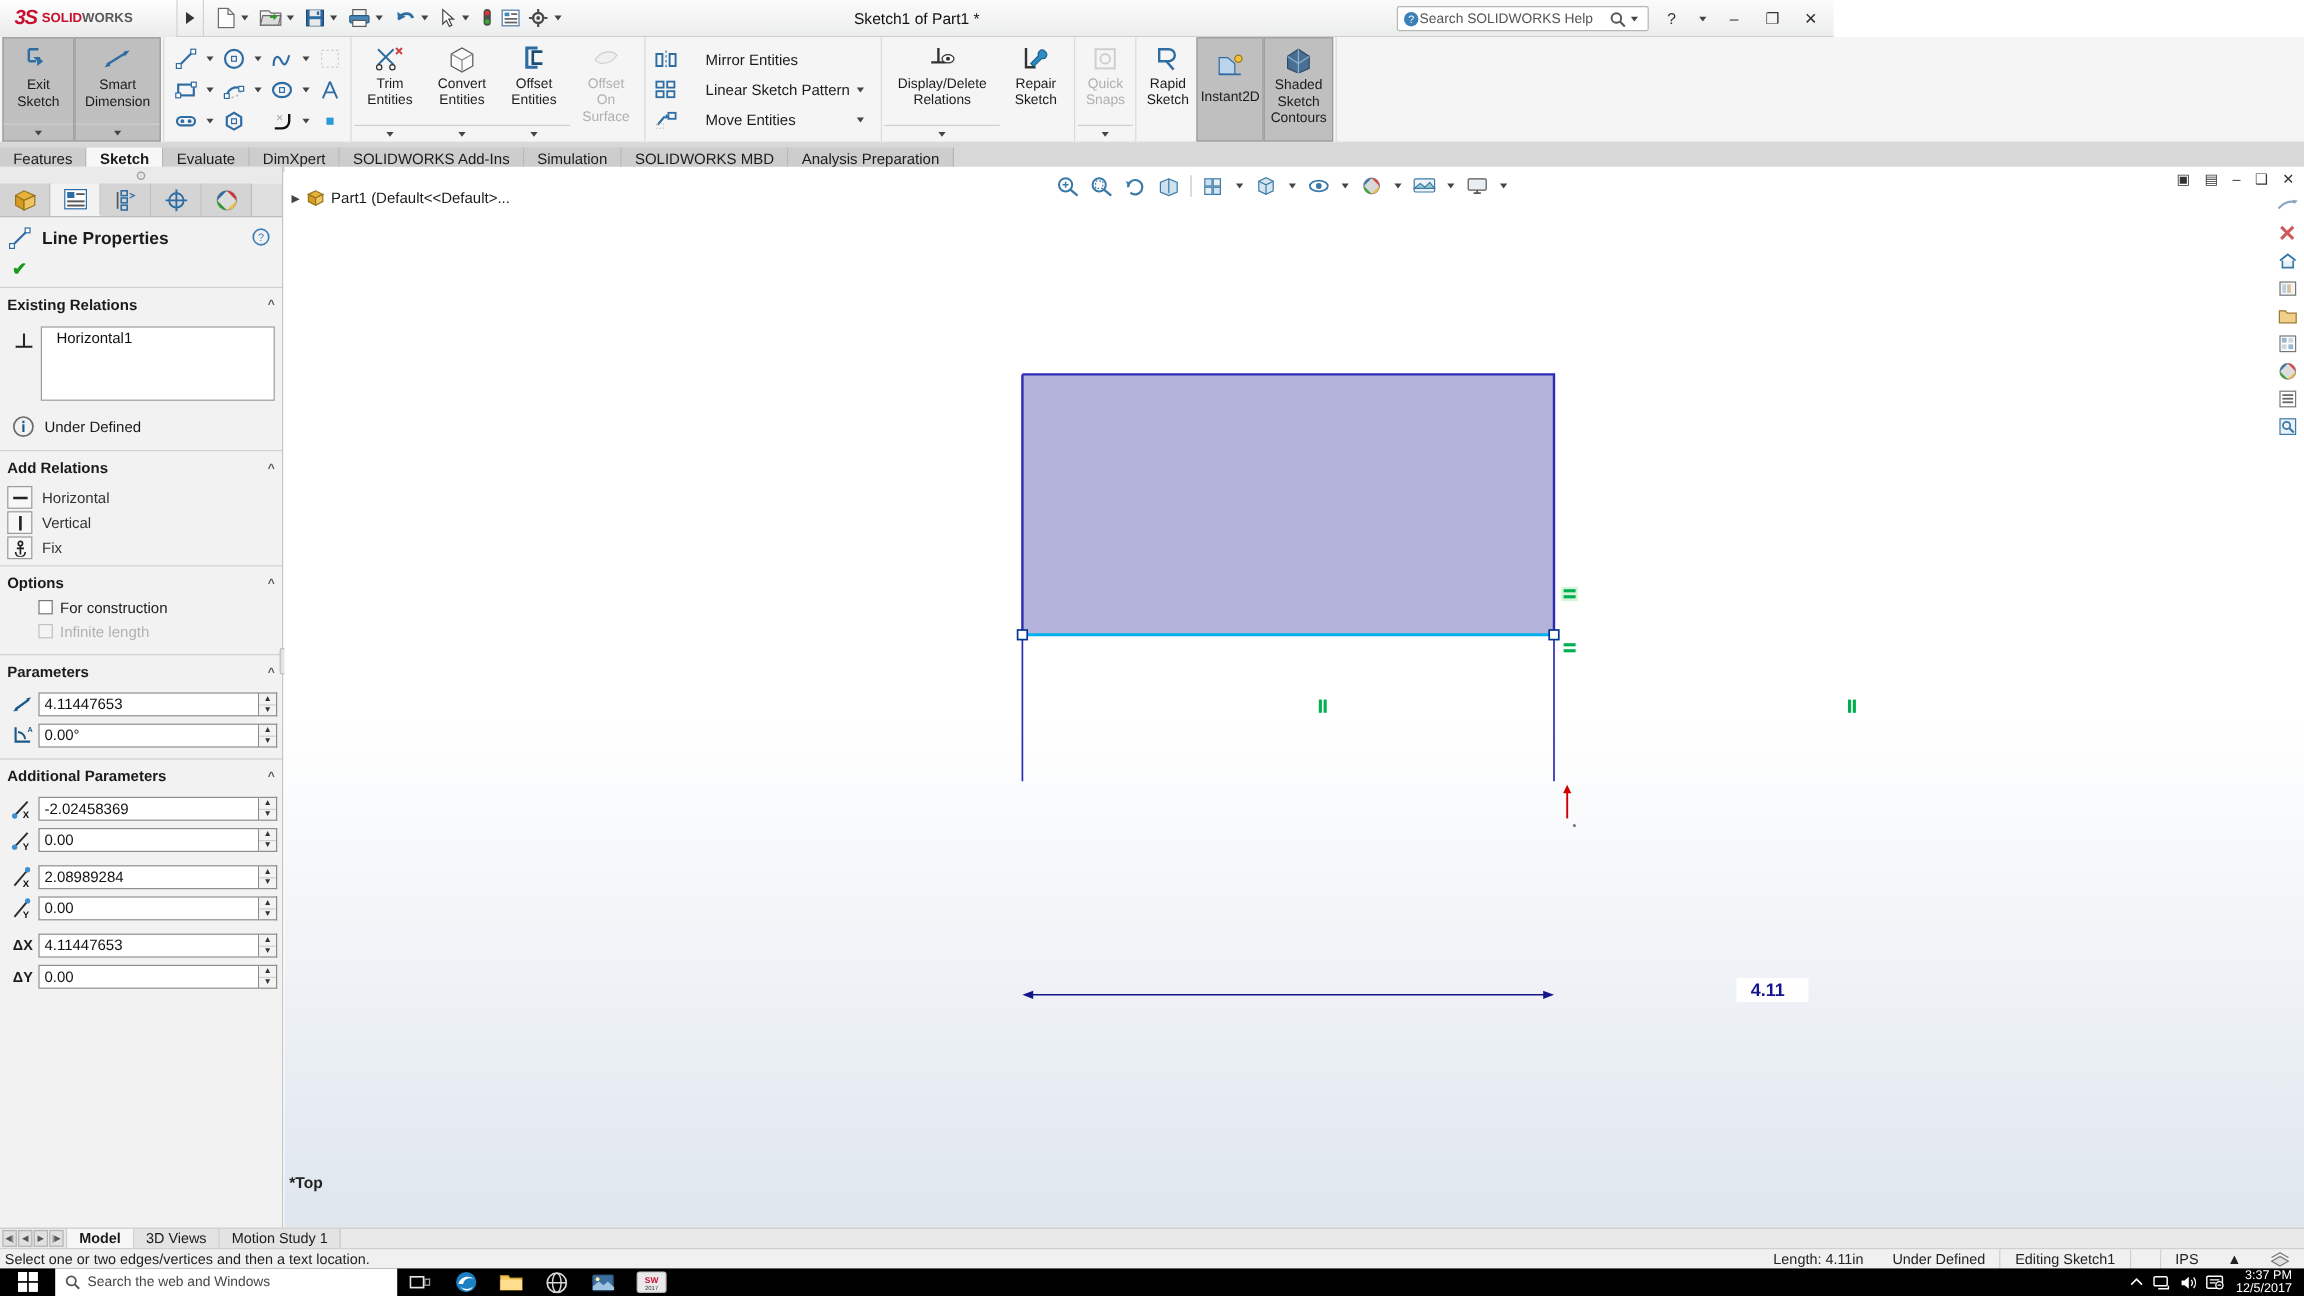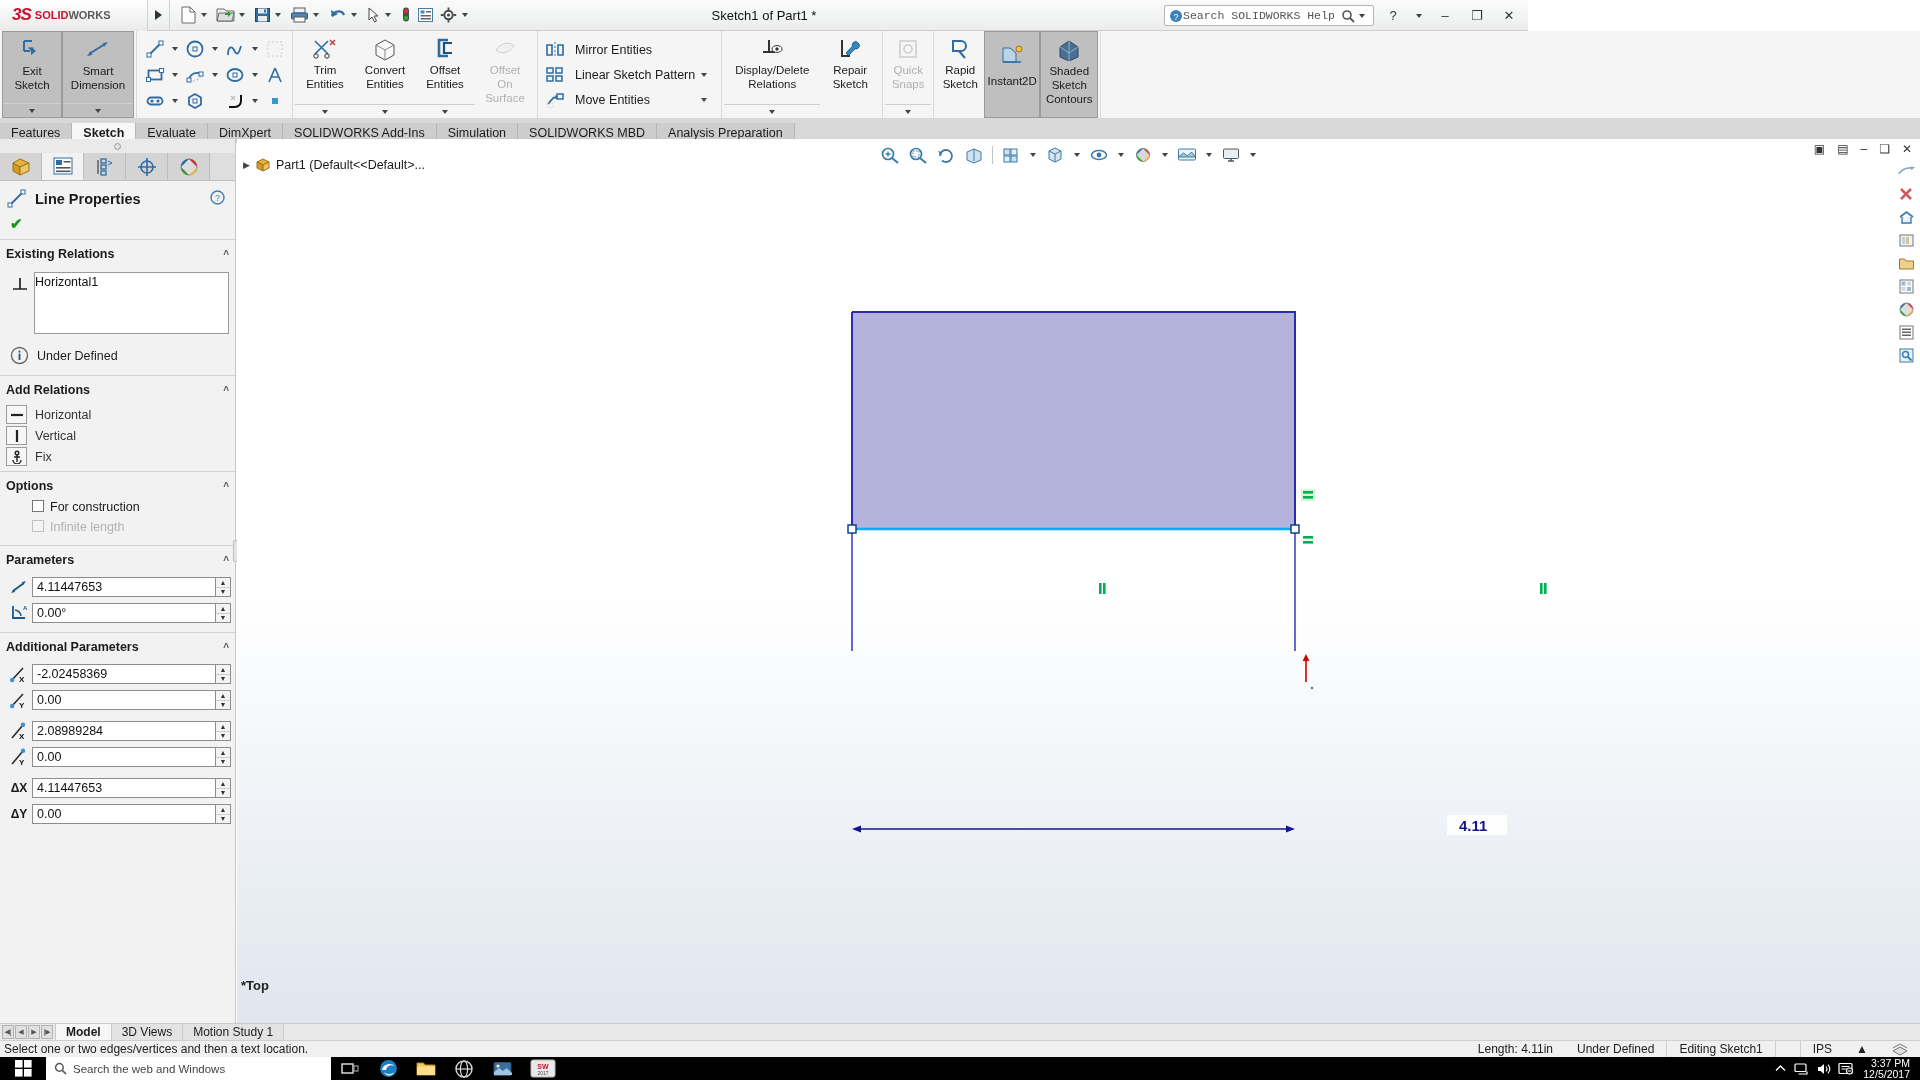--- a/index.html
+++ b/index.html
@@ -38,21 +38,21 @@
   .title-center {
     position: absolute; left: 0; right: 0; text-align: center;
     font-size: 13px; color: #111; pointer-events: none;
   }
   .title-right { position: absolute; right: 0; top: 0; height: 31px; display: flex; align-items: center; gap: 6px; padding-right: 6px; }
   .search-box {
     display: flex; align-items: center; height: 21px; width: 210px;
     border: 1px solid #b6b6b6; background: #fff; border-radius: 2px; padding: 0 4px;
     font-size: 11.5px; color: #555;
   }
-  .search-box .sb-txt { flex: 1; font-family: Liberation Mono, monospace; }
+  .search-box .sb-txt { flex: 1; }
   .winbtn { width: 26px; height: 31px; display: flex; align-items: center; justify-content: center; font-size: 13px; color: #333; cursor: pointer; }
 
   
   .ribbon {
     position: absolute; top: 31px; left: 0; width: 1920px; height: 88px;
     background: #f5f5f5; border-bottom: 1px solid #d8d8d8;
     display: flex; align-items: stretch;
   }
   .rgroup { display: flex; align-items: stretch; border-right: 1px solid #dadada; padding: 0 2px; }
   .bigbtn {
@@ -64,21 +64,21 @@
   .bigbtn .lb { font-size: 11.5px; line-height: 12px; text-align: center; margin-top: 2px; }
   .bigbtn .dd { margin-top: auto; height: 14px; display: flex; align-items: center; justify-content: center; width: 100%; border-top: 1px solid #cfcfcf; }
   .bigbtn.dis .lb { color: #b0b0b0; }
   .gridtools { display: flex; flex-direction: column; justify-content: center; padding: 2px 4px; }
   .gtrow { display: flex; align-items: center; height: 26px; }
   .gtcell { width: 27px; height: 26px; display: flex; align-items: center; justify-content: center; cursor: pointer; }
   .gtcar { width: 13px; height: 26px; display: flex; align-items: center; justify-content: center; cursor: pointer; }
   .listtools { display: flex; flex-direction: column; justify-content: center; padding: 3px 4px; }
   .ltrow { display: flex; align-items: center; height: 25px; cursor: pointer; padding-right: 4px; }
   .ltic { width: 26px; display: flex; align-items: center; justify-content: center; }
-  .ltlb { font-size: 12.5px; margin-left: 7px; }
+  .ltlb { font-size: 12.5px; margin-left: 20px; }
   .ltcar { width: 18px; display: flex; align-items: center; justify-content: center; margin-left: auto; }
 
   
   .cmdtabs {
     position: absolute; top: 119px; left: 0; width: 1920px; height: 24px;
     background: #d8d8d8; display: flex; align-items: flex-end; font-size: 12.5px;
   }
   .ctab { height: 20px; padding: 0 11px; display: flex; align-items: center; cursor: pointer;
           background: #cdcdcd; border-right: 1px solid #b5b5b5; }
   .ctab.active { background: #f7f7f7; font-weight: bold; }
@@ -100,21 +100,21 @@
   .sect-hdr {
     display: flex; align-items: center; height: 21px; padding: 14px 6px;
     font-weight: bold; font-size: 12.5px; border-top: 1px solid #d0d0d0;
     background: #f2f2f2; cursor: pointer;
   }
   .sect-hdr .chev { margin-left: auto; font-size: 10px; color: #555; }
   .relbox { display: flex; padding: 4px 6px 6px 6px; }
   .relbox .ric { width: 28px; display: flex; align-items: flex-start; justify-content: center; padding-top: 3px; }
   .relbox textarea, .relbox .rlist {
     flex: 1; height: 62px; border: 1px solid #9b9b9b; background: #fff;
-    font-family: "Liberation Sans", sans-serif; font-size: 12.5px; padding: 2px 0; resize: none; color: #111;
+    font-family: "Liberation Sans", sans-serif; font-size: 12.5px; padding: 2px 12px; resize: none; color: #111;
   }
   .statusrow { display: flex; align-items: center; gap: 8px; padding: 6px 6px 10px 10px; }
   .statusrow .txt { font-size: 12.5px; }
   .rel-item { display: flex; align-items: center; height: 21px; padding-left: 6px; cursor: pointer; }
   .rel-btn { width: 21px; height: 19px; border: 1px solid #9b9b9b; background: #f7f7f7; display: flex; align-items: center; justify-content: center; }
   .rel-lb { margin-left: 8px; font-size: 12.5px; color: #333; }
   .opt-row { display: flex; height: 20px; padding-left: 32px; }
   .cbx { width: 12px; height: 12px; border: 1px solid #767676; background: #fff; margin-right: 6px; }
   .cbx.dim { border-color: #c0c0c0; background: #f4f4f4; }
   .opt-lb { font-size: 12.5px; }

